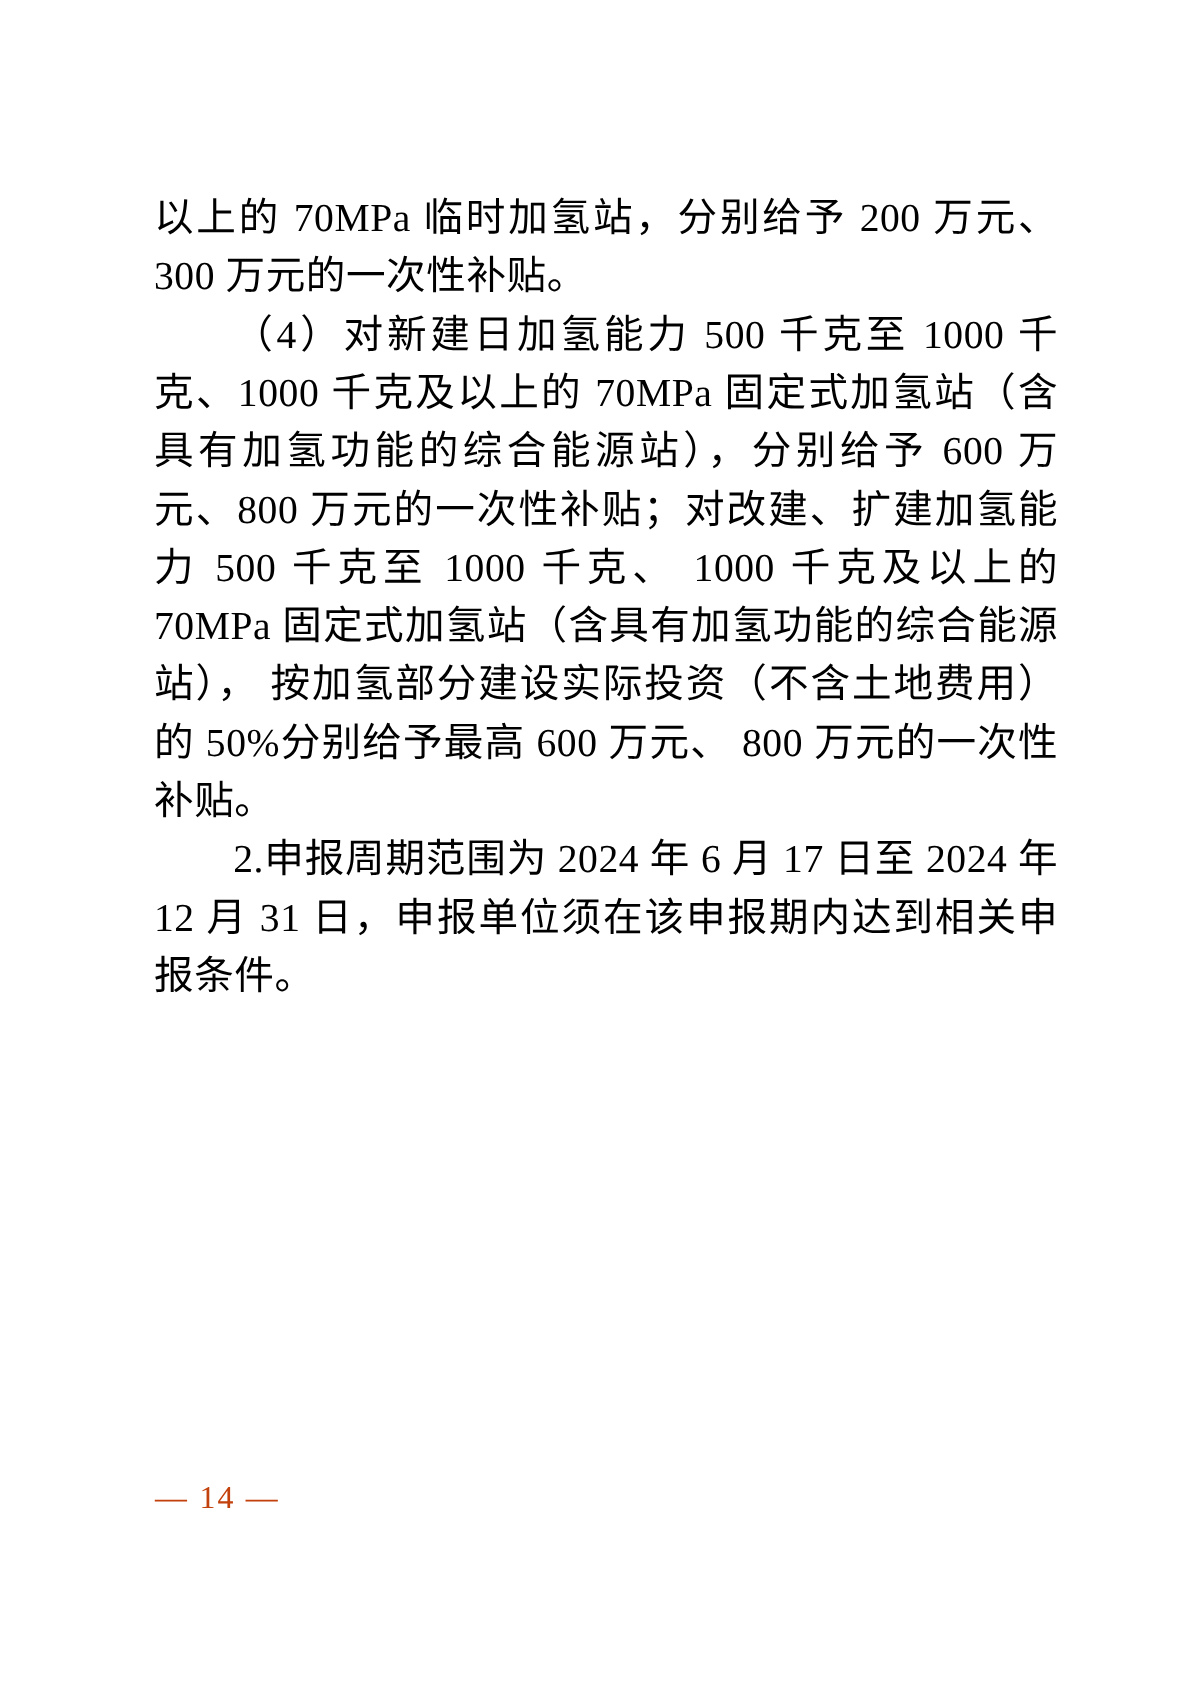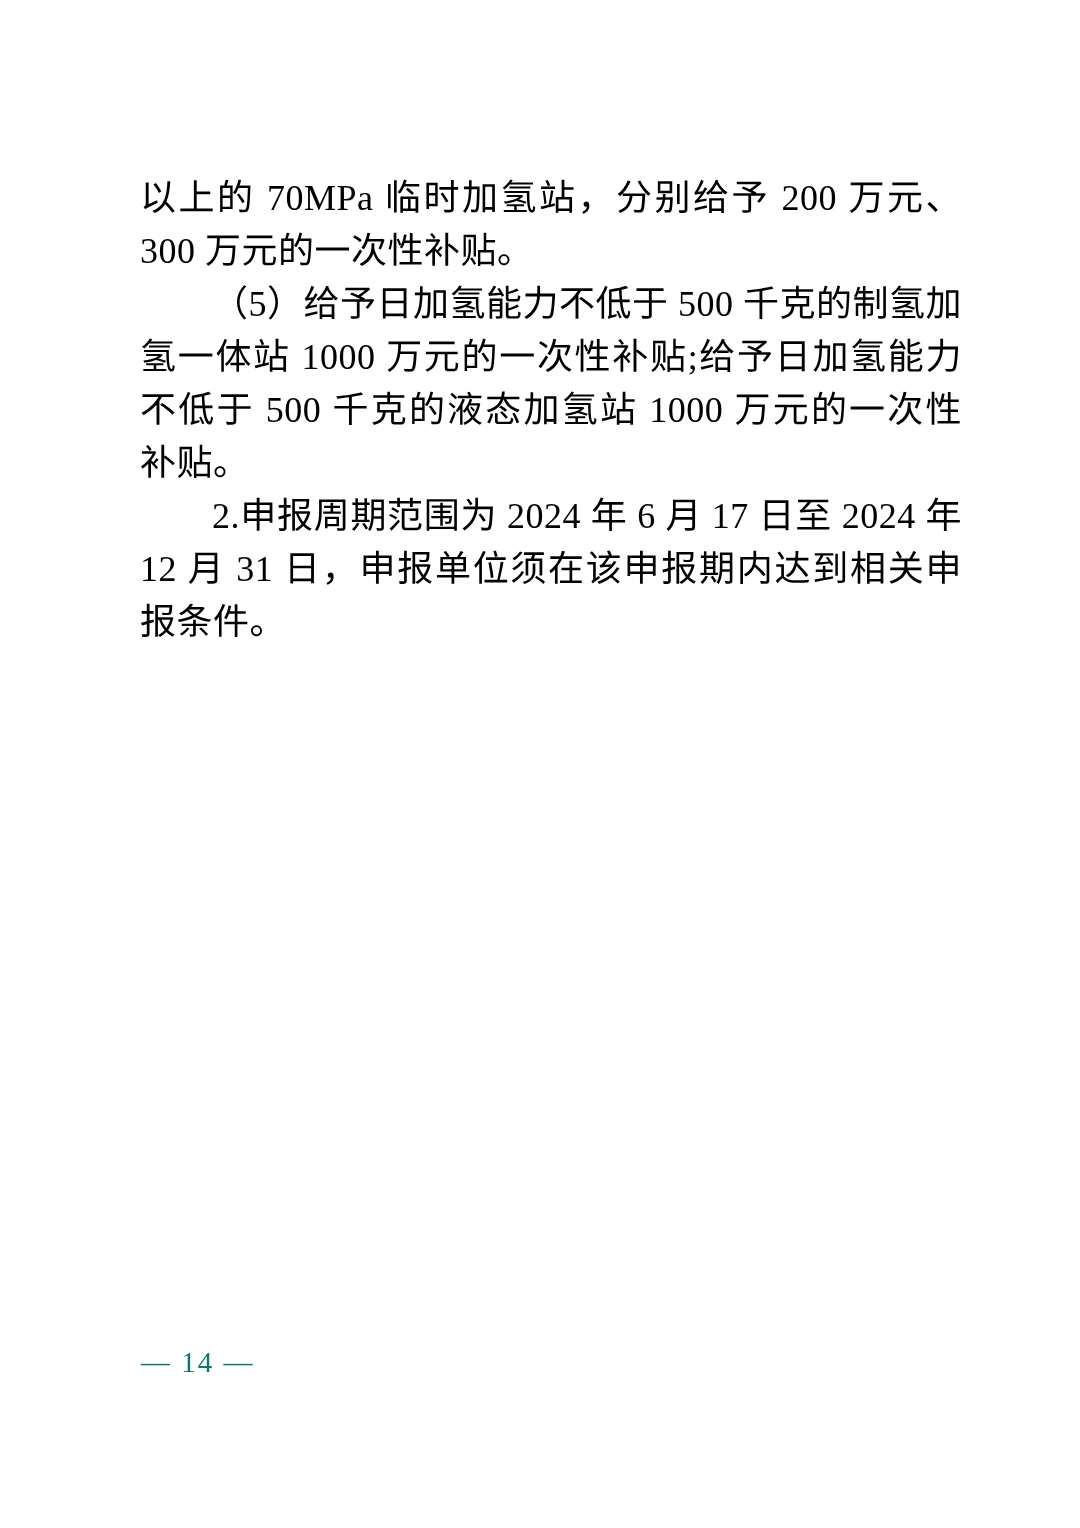--- a/index.html
+++ b/index.html
@@ -35,27 +35,27 @@
   .para.no-indent {
     text-indent: 0;
   }
   .page-footer {
     position: absolute;
     left: 141px;
     top: 1344px;
     font-size: 29px;
     line-height: 36px;
     letter-spacing: 2px;
-    color: #0f766e;
+    color: #c2410c;
   }
 </style>
 </head>
 <body>
 
 <div class="page">
   <div class="content">
     <p class="para no-indent">以上的 70MPa 临时加氢站，分别给予 200 万元、300 万元的一次性补贴。</p>
-    <p class="para">（5）给予日加氢能力不低于 500 千克的制氢加氢一体站 1000 万元的一次性补贴;给予日加氢能力不低于 500 千克的液态加氢站 1000 万元的一次性补贴。</p>
+    <p class="para">（4）对新建日加氢能力 500 千克至 1000 千克、1000 千克及以上的 70MPa 固定式加氢站（含具有加氢功能的综合能源站），分别给予 600 万元、800 万元的一次性补贴；对改建、扩建加氢能力 500 千克至 1000 千克、 1000 千克及以上的 70MPa 固定式加氢站（含具有加氢功能的综合能源站）， 按加氢部分建设实际投资（不含土地费用）的 50%分别给予最高 600 万元、 800 万元的一次性补贴。</p>
     <p class="para">2.申报周期范围为 2024 年 6 月 17 日至 2024 年 12 月 31 日，申报单位须在该申报期内达到相关申报条件。</p>
 
   </div>
   <div class="page-footer">— 14 —</div>
 </div>
 
 </body></html>

